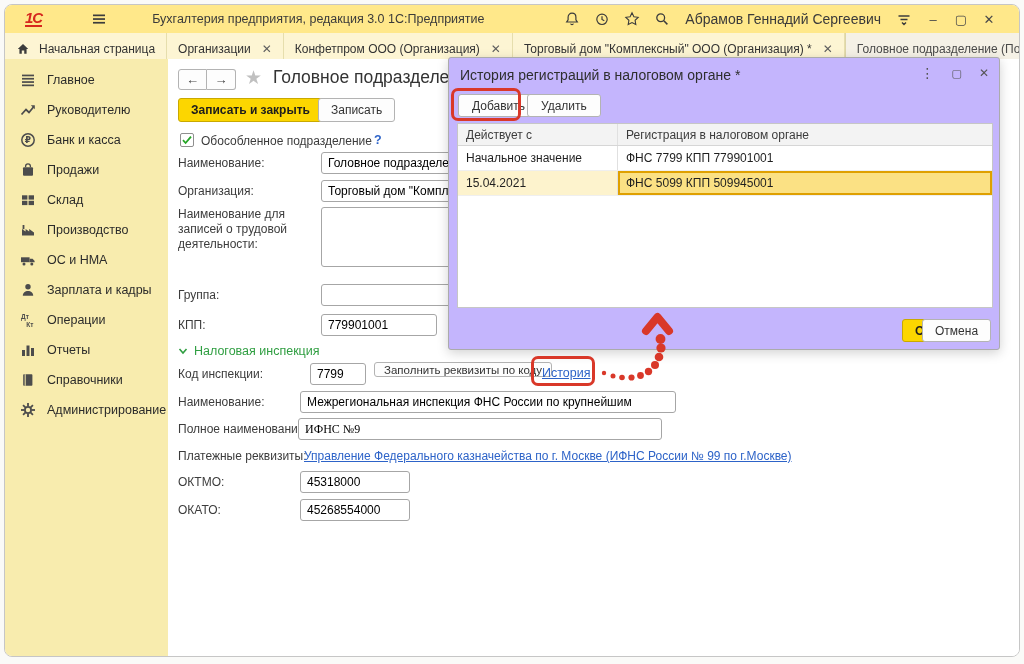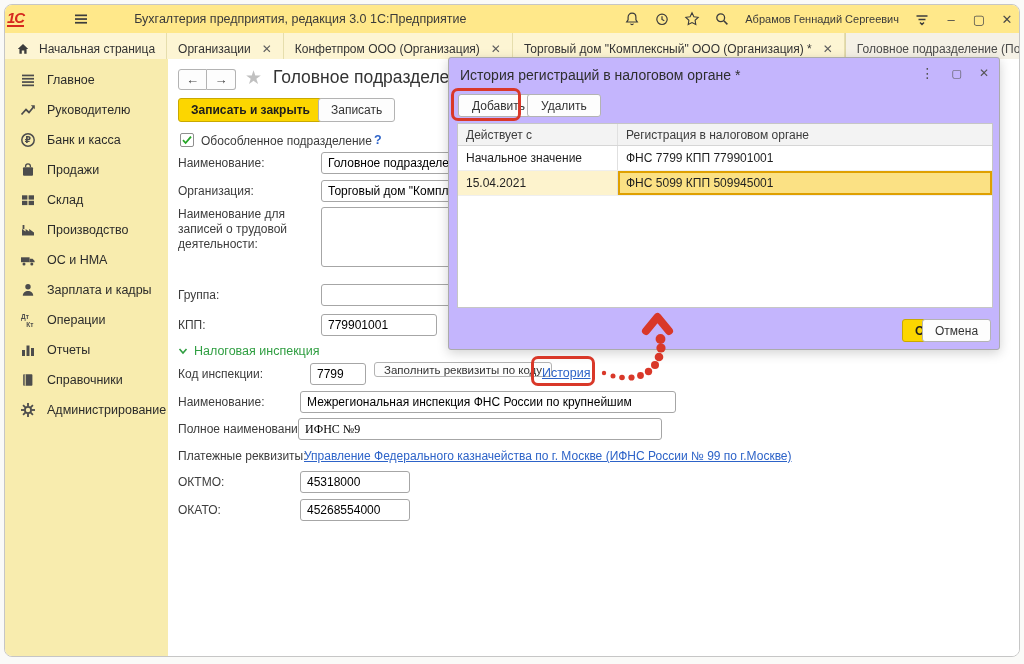--- a/index.html
+++ b/index.html
@@ -2,27 +2,27 @@
 <html><head>
 <meta charset="utf-8">
 <style>
   * { margin:0; padding:0; box-sizing:border-box; }
   html,body { width:1024px; height:664px; font-family:"Liberation Sans","DejaVu Sans",sans-serif; background:#fafaf8; }
   .screen { position:relative; width:1024px; height:664px; overflow:hidden; }
   .window { position:absolute; left:4px; top:4px; width:1016px; height:653px; background:#fff;
             border:1px solid #c6c6c6; border-radius:8px; overflow:hidden; display:flex; flex-direction:column; }
 
   
-  .topbar { height:28px; background:#ffe88a; display:flex; align-items:center; padding:0 2px; flex:none;gap:32px; }
+  .topbar { height:28px; background:#ffe88a; display:flex; align-items:center; padding:0 20px; flex:none;gap:32px; }
   .logo { color:#d6281e; font-weight:bold; font-style:italic; font-size:15px; letter-spacing:-1px;
           border-bottom:2px solid #d6281e; line-height:14px; margin-right:14px; }
   .icon-btn { display:inline-flex; align-items:center; justify-content:center; width:22px; height:22px; cursor:default; }
   .app-title { font-size:12.5px; color:#3a3a3a; margin-left:10px; }
   .topbar-right { margin-left:auto; display:flex; align-items:center; gap:8px; }
-  .user-name { font-size:11px; color:#3a3a3a; margin:0 4px; }
+  .user-name { font-size:14px; color:#3a3a3a; margin:0 4px; }
   .wctl { width:20px; text-align:center; color:#4a4a4a; font-size:13px; }
 
   
   .tabbar { height:26px; background:#fdf5d3; display:flex; align-items:stretch; flex:none; }
   .tab { display:flex; align-items:center; gap:9px; padding:16px 11px; font-size:12px; color:#333;
          border-right:1px solid #e6dead; white-space:nowrap; }
   .tab .tab-close { color:#5d5d5d; font-size:12px; margin-left:2px; }
   .tab.active { background:#f5f1e6; color:#4a4a4a; border-left:1px solid #ddd5a8; }
 
   

